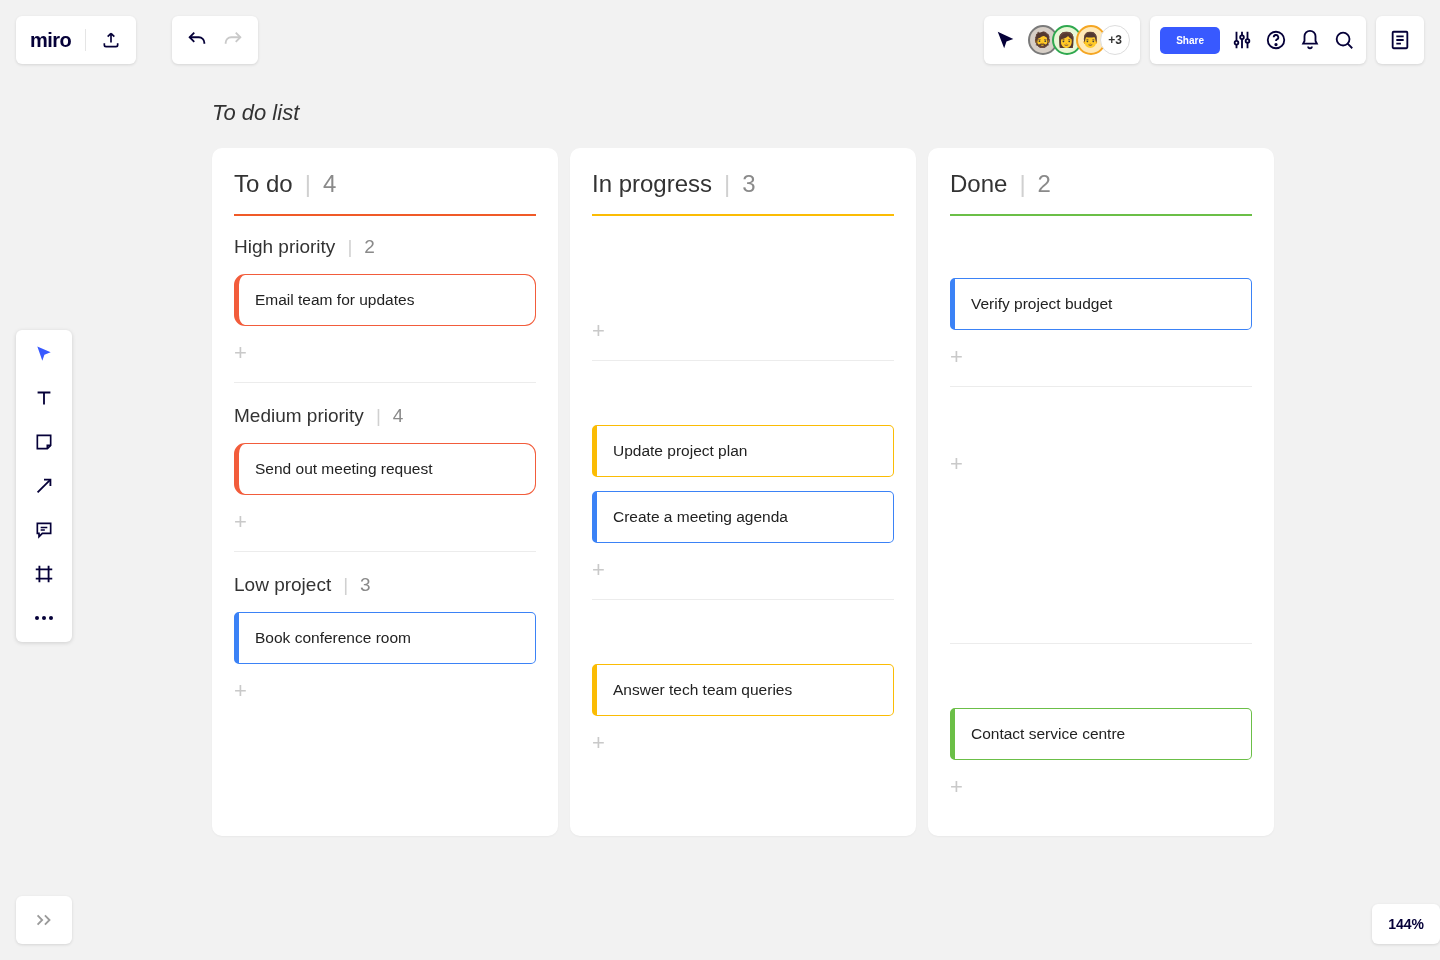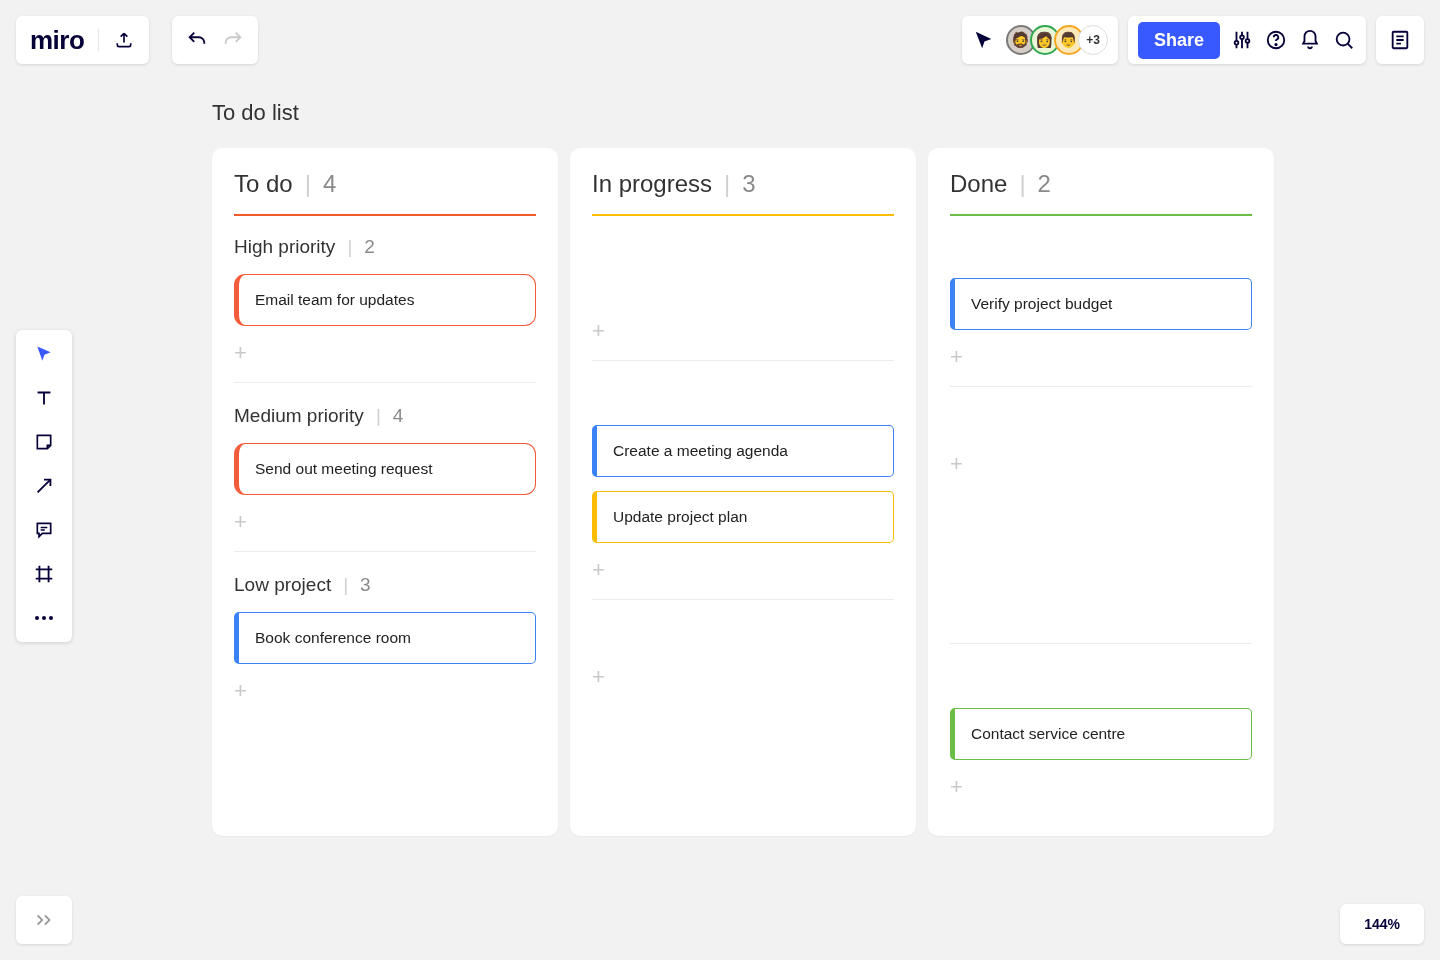--- a/index.html
+++ b/index.html
@@ -2,53 +2,53 @@
 <html><head>
 <meta charset="utf-8">
 <style>
 * { box-sizing: border-box; margin: 0; padding: 0; font-family: -apple-system, BlinkMacSystemFont, "Segoe UI", Helvetica, Arial, sans-serif; }
 body { background: #f2f2f2; width: 1440px; height: 960px; position: relative; overflow: hidden; }
 
 
 .tl-group { position: absolute; top: 16px; display: flex; background: #fff; border-radius: 6px; box-shadow: 0 1px 3px rgba(0,0,0,.12); height: 48px; align-items: center; }
 .tl-logo-box { left: 16px; padding: 0 14px; gap: 14px; }
 .tl-undo-box { left: 172px; padding: 0 14px; gap: 14px; }
-.miro-logo { font-size: 26px; font-weight: 700; letter-spacing: -0.5px; color: #050038; }
+.miro-logo { font-size: 20px; font-weight: 700; letter-spacing: -0.5px; color: #050038; }
 .tl-divider { width: 1px; height: 22px; background: #e5e5e5; }
 .tl-icon { width: 22px; height: 22px; display: flex; align-items: center; justify-content: center; cursor: pointer; color: #050038; }
 .tl-icon.dim { color: #c9c9c9; cursor: default; }
 
 
 .tr-cluster { position: absolute; top: 16px; right: 16px; display: flex; gap: 10px; }
 .tr-group { display: flex; background: #fff; border-radius: 6px; box-shadow: 0 1px 3px rgba(0,0,0,.12); height: 48px; align-items: center; padding: 0 10px; gap: 10px; }
 .tr-group.single { padding: 0; width: 48px; justify-content: center; }
 .follow-icon { color: #3859ff; }
 .avatars { display: flex; }
 .avatar { width: 30px; height: 30px; border-radius: 50%; border: 2px solid #fff; margin-left: -6px; display:flex; align-items:center; justify-content:center; font-size:15px; }
 .avatar:first-child { margin-left: 0; }
 .avatar.a1 { background: #d7cfc7; border-color:#7a7a7a;}
 .avatar.a2 { background: #e9f7d6; border-color:#2fa84f;}
 .avatar.a3 { background: #ffe9b8; border-color:#f5a623;}
 .avatar.more { background: #fff; border: 1px solid #ddd; font-size: 12px; font-weight: 600; color: #333;}
-.share-btn { background: #3859ff; color: #fff; font-weight: 600; font-size: 18px; border-radius: 5px; padding: 8px 16px; cursor: pointer; }
+.share-btn { background: #3859ff; color: #fff; font-weight: 600; font-size: 10px; border-radius: 5px; padding: 8px 16px; cursor: pointer; }
 .tr-icon { width: 24px; height: 24px; display: flex; align-items:center; justify-content:center; cursor: pointer; color: #050038; }
 
 
 .side-toolbar { position: absolute; left: 16px; top: 330px; background:#fff; border-radius:6px; box-shadow:0 1px 4px rgba(0,0,0,.15); width:56px; padding: 10px 0; display:flex; flex-direction:column; align-items:center; gap: 16px; }
 .side-tool { width: 28px; height: 28px; display:flex; align-items:center; justify-content:center; cursor:pointer; color:#050038; }
 .side-tool.active { color:#3859ff; }
 
 
 .bl-box { position:absolute; left:16px; bottom:16px; background:#fff; width:56px; height:48px; border-radius:6px; box-shadow:0 1px 3px rgba(0,0,0,.12); display:flex; align-items:center; justify-content:center; cursor:pointer; color:#9a9a9a;}
 
-.br-zoom { position:absolute; right:16px; bottom:16px; background:#fff; height:40px; padding:0 24px; border-radius:6px; box-shadow:0 1px 3px rgba(0,0,0,.12); display:flex; align-items:center; font-size:14px; font-weight:700; color:#050038; cursor:pointer;}
+.br-zoom { position:absolute; right:0; bottom:16px; background:#fff; height:40px; padding:0 16px; border-radius:6px; box-shadow:0 1px 3px rgba(0,0,0,.12); display:flex; align-items:center; font-size:14px; font-weight:700; color:#050038; cursor:pointer;}
 
 
 .board { position:absolute; left:212px; top:100px; }
-.board-title { font-size:22px; color:#333; margin-bottom:22px; font-weight:400; }
+.board-title { font-size:22px; color:#333; margin-bottom:22px; font-weight:400;font-style:italic; }
 .columns { display:flex; gap:12px; }
 .column { background:#fff; border-radius:10px; width:346px; padding: 22px 22px 26px 22px; box-shadow: 0 1px 2px rgba(0,0,0,.04); }
 .col-header { display:flex; align-items:center; gap:12px; font-size:24px; color:#333; margin-bottom:16px;}
 .col-header .sep { color:#d0d0d0; }
 .col-header .count { color:#8a8a8a; }
 .col-rule { height:2px; width:100%; margin-bottom: 20px; }
 .rule-todo { background:#f05a28; }
 .rule-prog { background:#fbbc04; }
 .rule-done { background:#6bbf47; }
 .section-title { display:flex; align-items:center; gap:12px; font-size:19px; color:#333; margin-bottom:16px; }
@@ -242,26 +242,27 @@
         <span class="sep">|</span>
         <span class="count">3</span>
       </div>
       <div class="col-rule rule-prog"></div>
 
       <div class="spacer-sec"></div>
       <div class="add">+</div>
       <div class="hr"></div>
 
       <div style="height:42px"></div>
+      <div class="card yellow">Update project plan</div>
       <div class="card blue">Create a meeting agenda</div>
-      <div class="card yellow">Update project plan</div>
-      <div class="add">+</div>
-      <div class="hr"></div>
-
-      <div style="height:42px"></div>
+      <div class="add">+</div>
+      <div class="hr"></div>
+
+      <div style="height:42px"></div>
+      <div class="card yellow">Answer tech team queries</div>
       <div class="add">+</div>
     </div>
 
     <div class="column">
       <div class="col-header">
         <span>Done</span>
         <span class="sep">|</span>
         <span class="count">2</span>
       </div>
       <div class="col-rule rule-done"></div>

